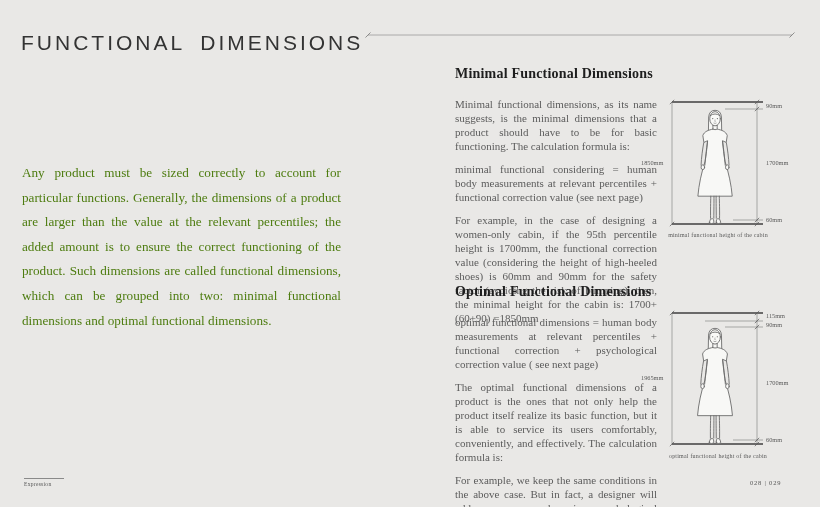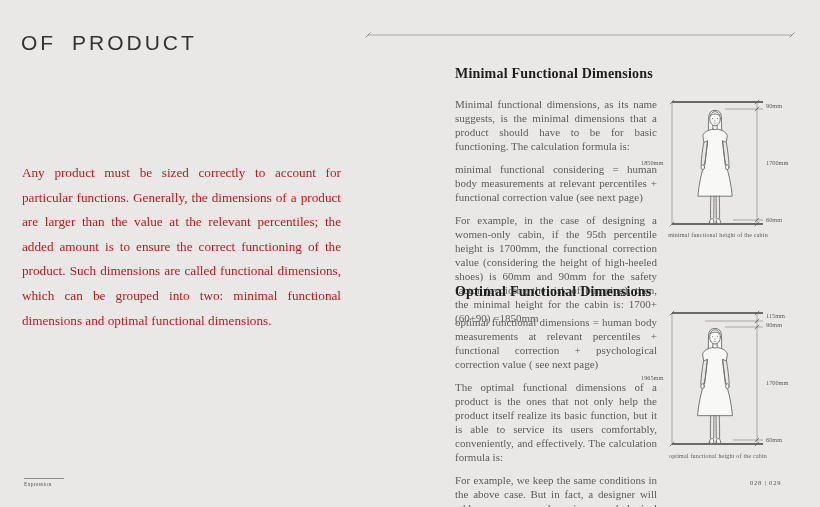--- a/index.html
+++ b/index.html
@@ -15,21 +15,21 @@
     left:21px;top:27px;
     font-family:"Liberation Sans", sans-serif;
     font-size:21px;line-height:32px;letter-spacing:3px;word-spacing:7px;
     color:#333;white-space:nowrap;
   }
   .title-rule-svg{left:362px;top:30px;}
   
   .intro{
     left:22px;top:161px;width:319px;
     font-size:13.2px;line-height:24.6px;
-    text-align:justify;color:#b91c1c;
+    text-align:justify;color:#4d7c0f;
   }
   
   .section{width:202px;left:455px;}
   .section-1{top:66px;}
   .section-2{top:284px;}
   .section h2{
     margin:0 0 15px 0;
     font-size:14px;font-weight:bold;color:#1e1e1e;letter-spacing:.2px;
   }
   .section p{
@@ -61,21 +61,21 @@
   .footer-pages{
     left:750px;top:479px;width:60px;
     font-size:6.5px;color:#555;letter-spacing:.8px;text-align:left;
     white-space:nowrap;
   }
 </style>
 </head>
 <body>
 
 <div class="abs page-title">
-  <div>OF PRODUCT</div>
+  <div>FUNCTIONAL DIMENSIONS</div>
 </div>
 
 <svg class="abs title-rule-svg" width="436" height="10" viewBox="0 0 436 10">
   <line x1="6" y1="5" x2="430" y2="5" stroke="#999" stroke-width="0.8"></line>
   <line x1="3.5" y1="7.5" x2="8.5" y2="2.5" stroke="#777" stroke-width="0.8"></line>
   <line x1="427.5" y1="7.5" x2="432.5" y2="2.5" stroke="#777" stroke-width="0.8"></line>
 </svg>
 
 <div class="abs intro">Any product must be sized correctly to account for particular functions. Generally, the dimensions of a product are larger than the value at the relevant percentiles; the added amount is to ensure the correct functioning of the product. Such dimensions are called functional dimensions, which can be grouped into two: minimal functional dimensions and optimal functional dimensions.</div>
 

